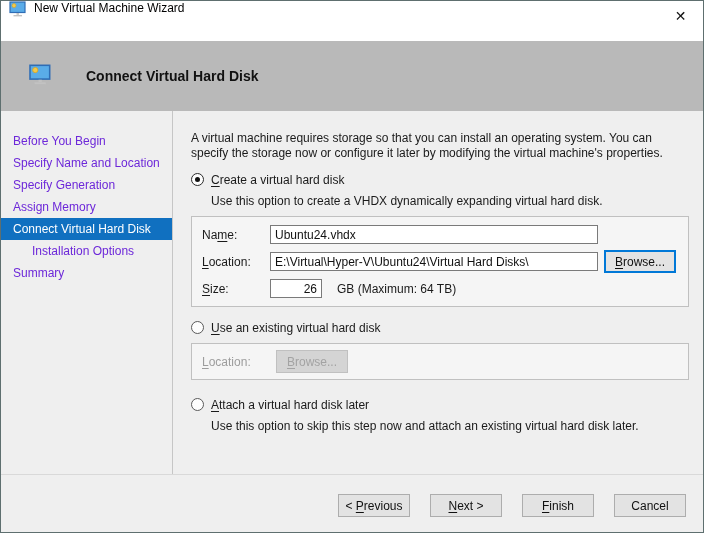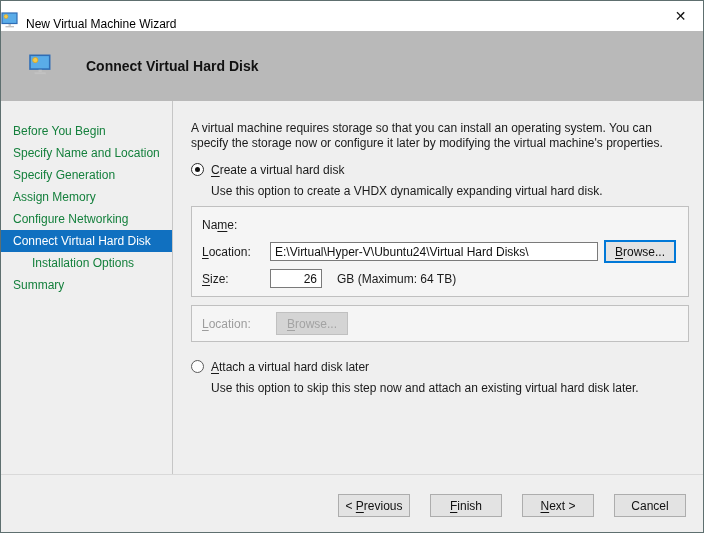--- a/index.html
+++ b/index.html
@@ -11,23 +11,23 @@
     background: #efefef;
   }
   .window {
     width: 704px; height: 533px;
     border: 1px solid #5e6f6f;
     display: flex; flex-direction: column;
     background: #efefef;
   }
   
   .titlebar {
-    height: 30px; background: #ffffff;
-    display: flex; align-items: flex-end;
-    flex: 0 0 auto;
+    height: 40px; background: #ffffff;
+    display: flex; align-items: flex-start;
+    padding-left: 8px; flex: 0 0 auto;
   }
   .titlebar .title { margin-left: 7px; font-size: 12px; color:#000; }
   .titlebar .close-btn {
     margin-left: auto; width: 45px; height: 30px;
     background: transparent; border: none; font-size: 14px; color:#111;
     cursor: default; font-family: "Liberation Sans", sans-serif;
   }
   
   .header {
     height: 70px; background: #b9b9b9;
@@ -36,21 +36,21 @@
   .header .hicon { margin-left: 27px; }
   .header h1 { margin-left: 33px; font-size: 14px; font-weight: bold; color:#111; }
   
   .body { flex: 1 1 auto; display: flex; overflow: hidden; }
   .sidebar {
     width: 172px; flex: 0 0 172px;
     border-right: 1px solid #c6c6c6;
     padding-top: 19px;
   }
   .side-item {
-    padding: 4px 4px 4px 12px; line-height: 14px; color:#15803d;
+    padding: 4px 4px 4px 12px; line-height: 14px; color:#6d28d9;
     white-space: nowrap;
   }
   .side-item.indent { padding-left: 31px; }
   .side-item.selected { background: #1070c0; color: #ffffff; }
   .content { flex: 1 1 auto; padding: 20px 16px 0 18px; }
   .intro { width: 499px; line-height: 15px; }
   
   .opt-row { display: flex; margin-top: 12px; }
   .radio {
     width: 13px; height: 13px; border-radius: 50%;
@@ -135,67 +135,71 @@
     </span>
     <h1>Connect Virtual Hard Disk</h1>
   </div>
 
   <div class="body">
     <nav class="sidebar">
       <div class="side-item">Before You Begin</div>
       <div class="side-item">Specify Name and Location</div>
       <div class="side-item">Specify Generation</div>
       <div class="side-item">Assign Memory</div>
-      <div class="side-item">Configure Networking</div>
       <div class="side-item selected">Connect Virtual Hard Disk</div>
       <div class="side-item indent">Installation Options</div>
       <div class="side-item">Summary</div>
     </nav>
 
     <div class="content">
       <p class="intro">A virtual machine requires storage so that you can install an operating system. You can specify the storage now or configure it later by modifying the virtual machine's properties.</p>
 
       <div class="opt-row">
         <span class="radio checked"></span>
         <span class="opt-label"><span></span><span class="u">C</span><span>reate a virtual hard disk</span></span>
       </div>
       <p class="opt-desc">Use this option to create a VHDX dynamically expanding virtual hard disk.</p>
 
       <div class="groupbox">
         <div class="gb-row">
           <span class="gb-label"><span>Na</span><span class="u">m</span><span>e:</span></span>
+          <input type="text" class="wide-input" value="Ubuntu24.vhdx" style="">
         </div>
         <div class="gb-row">
           <span class="gb-label"><span></span><span class="u">L</span><span>ocation:</span></span>
           <input type="text" class="wide-input" value="E:\Virtual\Hyper-V\Ubuntu24\Virtual Hard Disks\" style="">
           <button class="btn browse-btn focused"><span></span><span class="u">B</span><span>rowse...</span></button>
         </div>
         <div class="gb-row">
           <span class="gb-label"><span></span><span class="u">S</span><span>ize:</span></span>
           <input type="text" class="size-input" value="26" style="">
           <span class="size-suffix">GB (Maximum: 64 TB)</span>
         </div>
       </div>
 
+      <div class="opt-row" style="margin-top:14px">
+        <span class="radio"></span>
+        <span class="opt-label"><span></span><span class="u">U</span><span>se an existing virtual hard disk</span></span>
+      </div>
 
       <div class="groupbox">
         <div class="gb-row">
           <span class="gb-label disabled-text"><span></span><span class="u">L</span><span>ocation:</span></span>
           <button class="btn browse-btn" disabled=""><span></span><span class="u">B</span><span>rowse...</span></button>
         </div>
       </div>
 
       <div class="opt-row" style="margin-top:18px">
         <span class="radio"></span>
         <span class="opt-label"><span></span><span class="u">A</span><span>ttach a virtual hard disk later</span></span>
       </div>
       <p class="opt-desc">Use this option to skip this step now and attach an existing virtual hard disk later.</p>
     </div>
   </div>
 
   <div class="footer">
     <button class="btn"><span>&lt; </span><span class="u">P</span><span>revious</span></button>
+    <button class="btn"><span></span><span class="u">N</span><span>ext &gt;</span></button>
     <button class="btn"><span></span><span class="u">F</span><span>inish</span></button>
-    <button class="btn"><span></span><span class="u">N</span><span>ext &gt;</span></button>
     <button class="btn"><span>Cancel</span><span class="u"></span><span></span></button>
   </div>
 
 </div>
 
 </body></html>

